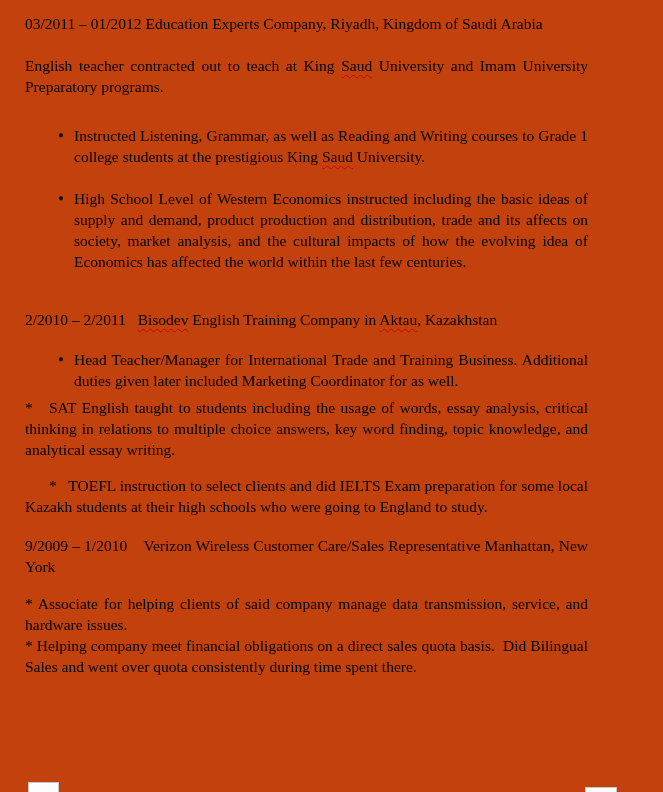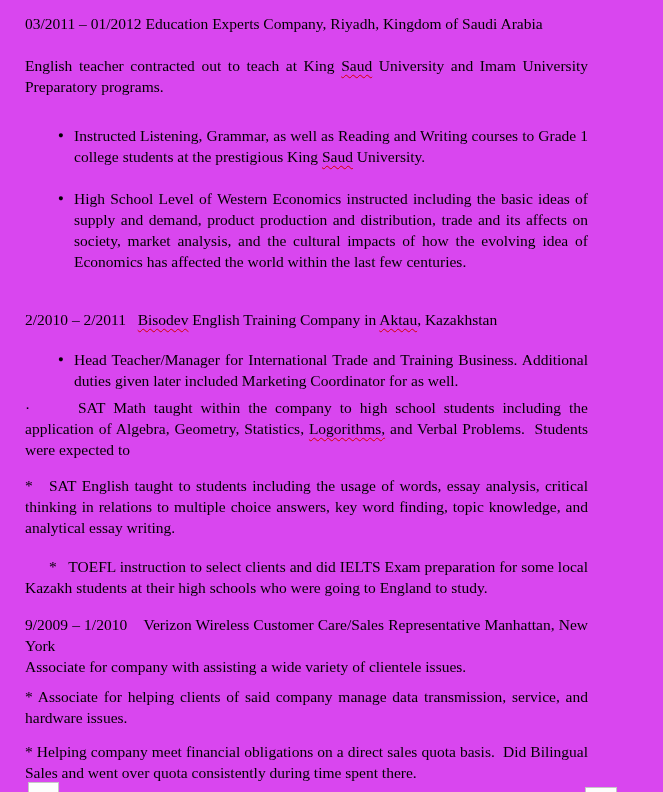--- a/index.html
+++ b/index.html
@@ -1,20 +1,20 @@
 <!DOCTYPE html>
 <html><head>
 <meta charset="utf-8">
 <style>
   html, body { margin: 0; padding: 0; background: #ffffff; }
   .page {
     position: relative;
     width: 663px;
     height: 792px;
-    background: #d946ef;
+    background: #c2410c;
     overflow: hidden;
     font-family: "Liberation Serif", "DejaVu Serif", serif;
     font-size: 15.5px;
     line-height: 21px;
     color: #000000;
   }
   .doc {
     position: absolute;
     left: 25px;
     top: 13px;
@@ -75,23 +75,21 @@
 <body>
 
 <div class="page">
   <div class="doc" id="doc">
       <p class="heading"><span class="run">03/2011 – 01/2012 Education Experts Company, Riyadh, Kingdom of Saudi Arabia</span></p>
       <p class="body"><span class="run">English teacher contracted out to teach at King </span><span class="misspelled">Saud</span><span class="run"> University and Imam University Preparatory programs.</span></p>
       <p class="bullet"><span class="marker">●</span><span class="run">Instructed Listening, Grammar, as well as Reading and Writing courses to Grade 1 college students at the prestigious King </span><span class="misspelled">Saud</span><span class="run"> University.</span></p>
       <p class="bullet"><span class="marker">●</span><span class="run">High School Level of Western Economics instructed including the basic ideas of supply and demand, product production and distribution, trade and its affects on society, market analysis, and the cultural impacts of how the evolving idea of Economics has affected the world within the last few centuries.</span></p>
       <p class="heading"><span class="run">2/2010 – 2/2011   </span><span class="misspelled">Bisodev</span><span class="run"> English Training Company in </span><span class="misspelled">Aktau</span><span class="run">, Kazakhstan</span></p>
       <p class="bullet"><span class="marker">●</span><span class="run">Head Teacher/Manager for International Trade and Training Business. Additional duties given later included Marketing Coordinator for as well.</span></p>
-      <p class="dot-indent"><span class="run">·      SAT Math taught within the company to high school students including the application of Algebra, Geometry, Statistics, </span><span class="misspelled">Logorithms,</span><span class="run"> and Verbal Problems.  Students were expected to</span></p>
       <p class="star-indent"><span class="run">*   SAT English taught to students including the usage of words, essay analysis, critical thinking in relations to multiple choice answers, key word finding, topic knowledge, and analytical essay writing.</span></p>
       <p class="star-outdent"><span class="run">*   TOEFL instruction to select clients and did IELTS Exam preparation for some local Kazakh students at their high schools who were going to England to study.</span></p>
       <p class="body"><span class="run">9/2009 – 1/2010    Verizon Wireless Customer Care/Sales Representative Manhattan, New York</span></p>
-      <p class="body"><span class="run">Associate for company with assisting a wide variety of clientele issues.</span></p>
       <p class="body"><span class="run">* Associate for helping clients of said company manage data transmission, service, and hardware issues.</span></p>
       <p class="body"><span class="run">* Helping company meet financial obligations on a direct sales quota basis.  Did Bilingual Sales and went over quota consistently during time spent there.</span></p>
     </div>
   <div class="mark mark-left"></div>
   <div class="mark mark-right"></div>
 </div>
 
 </body></html>

